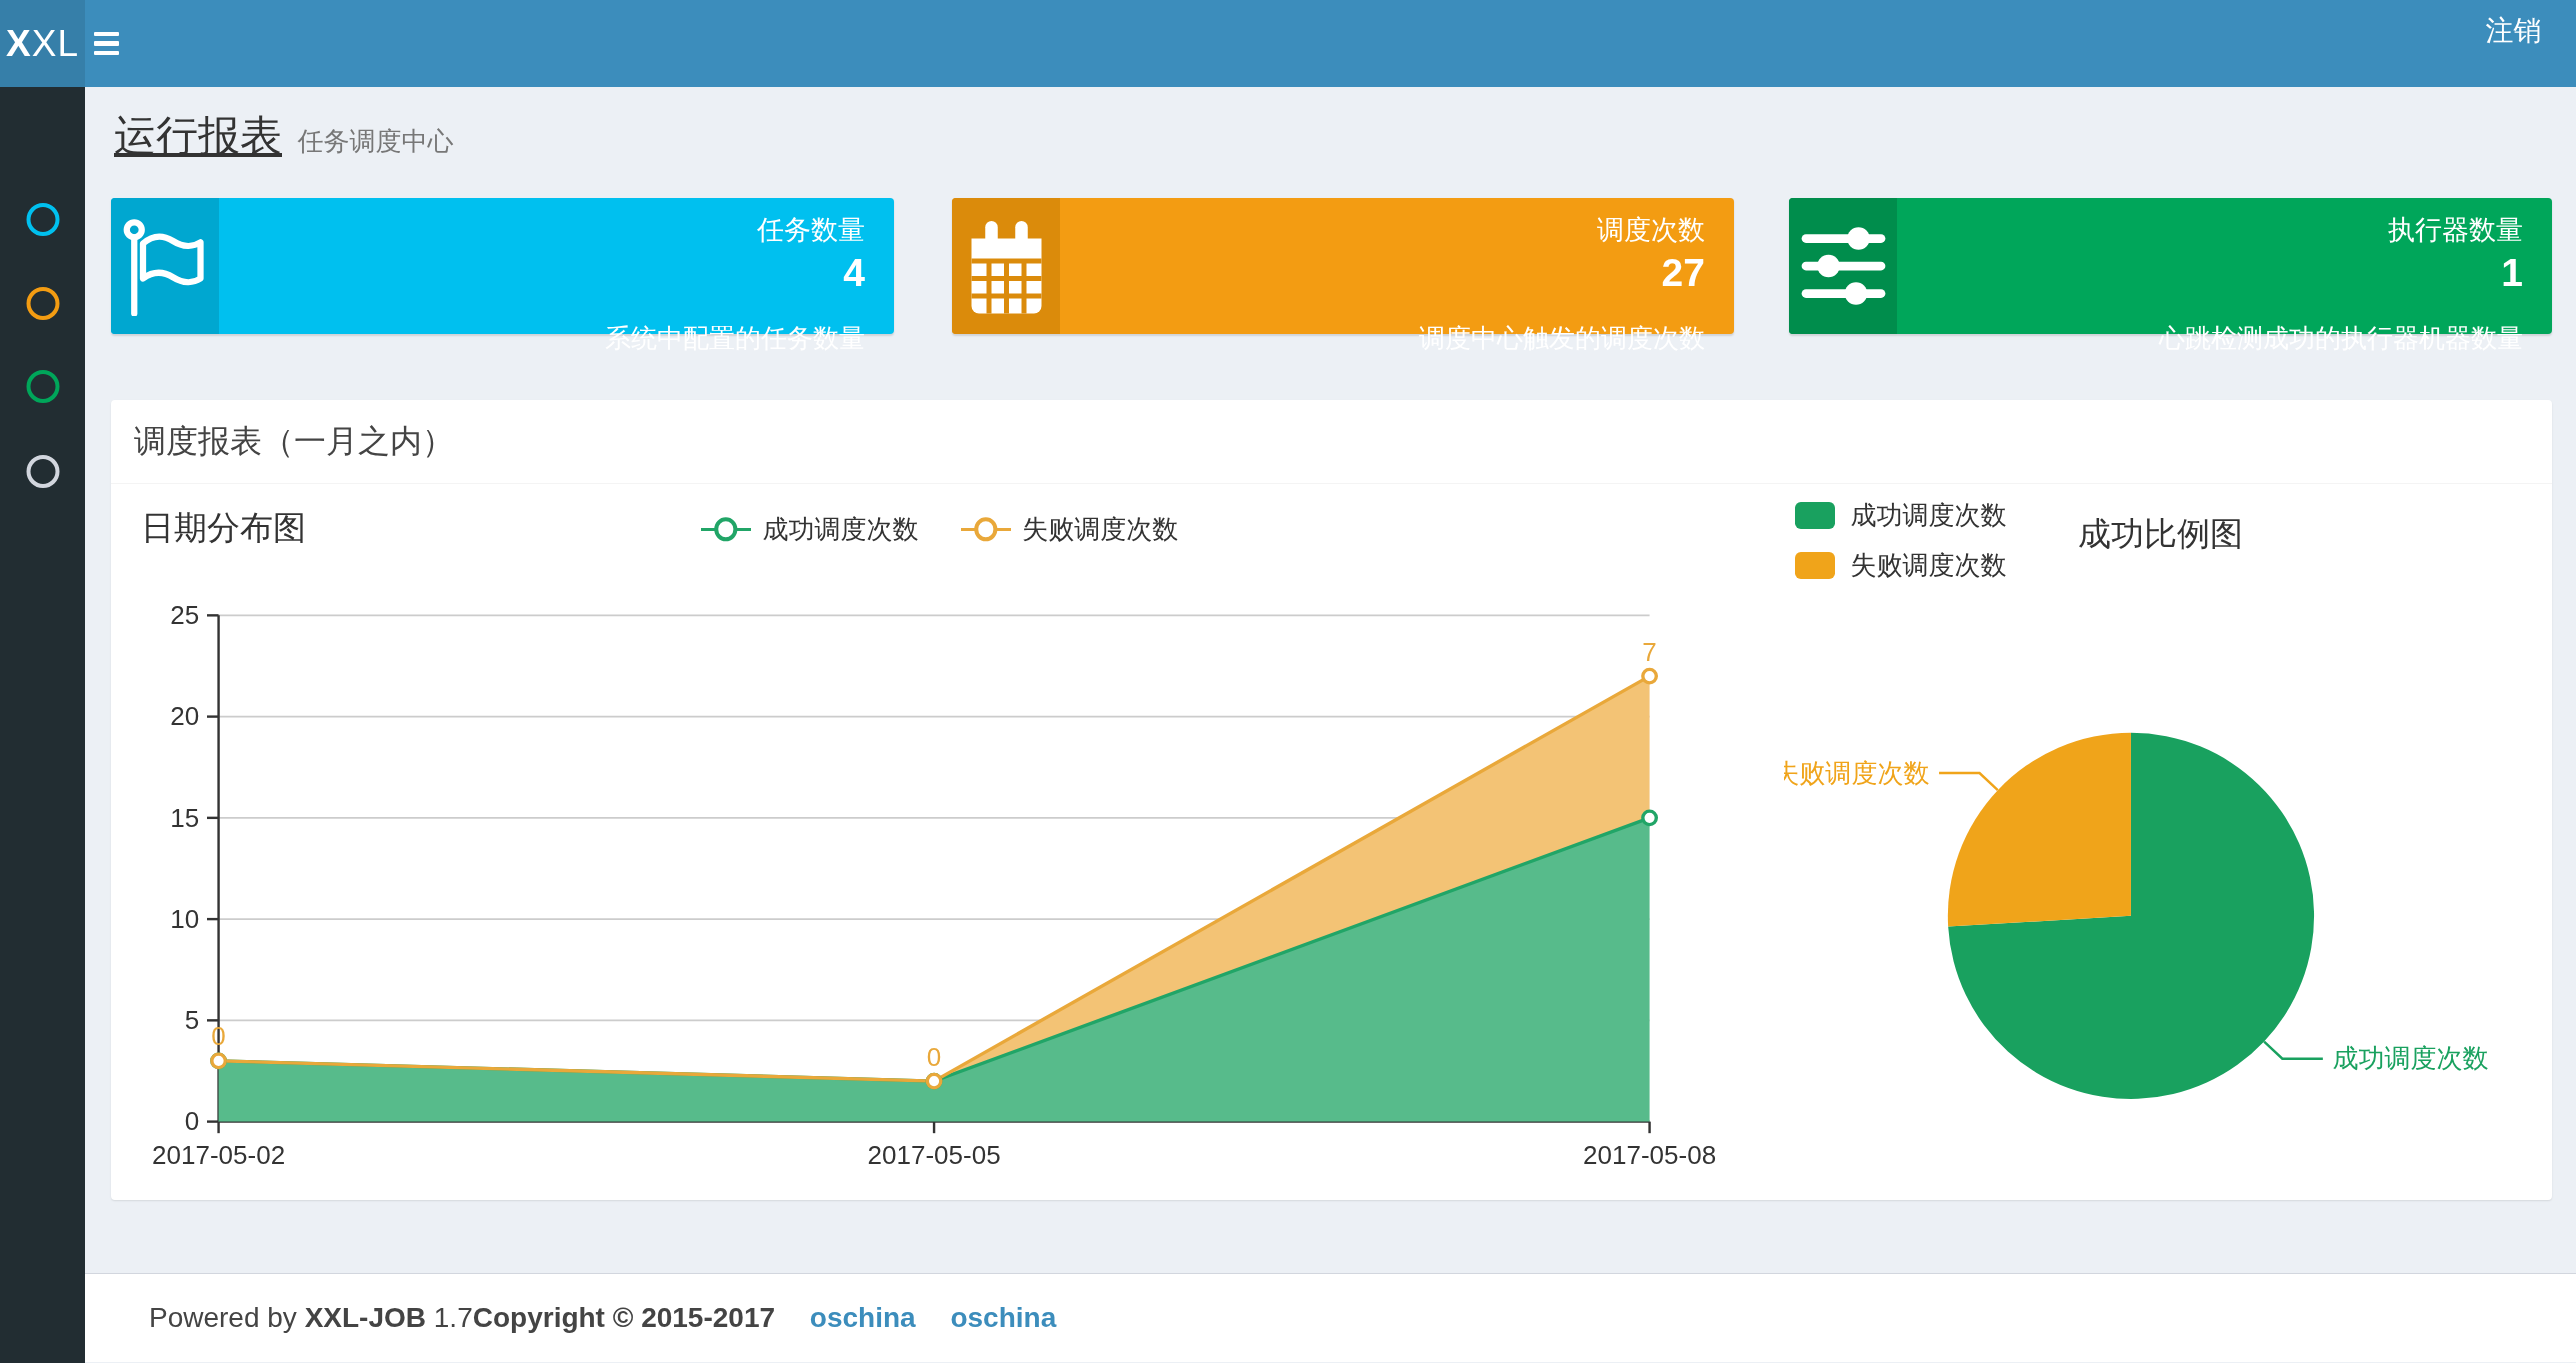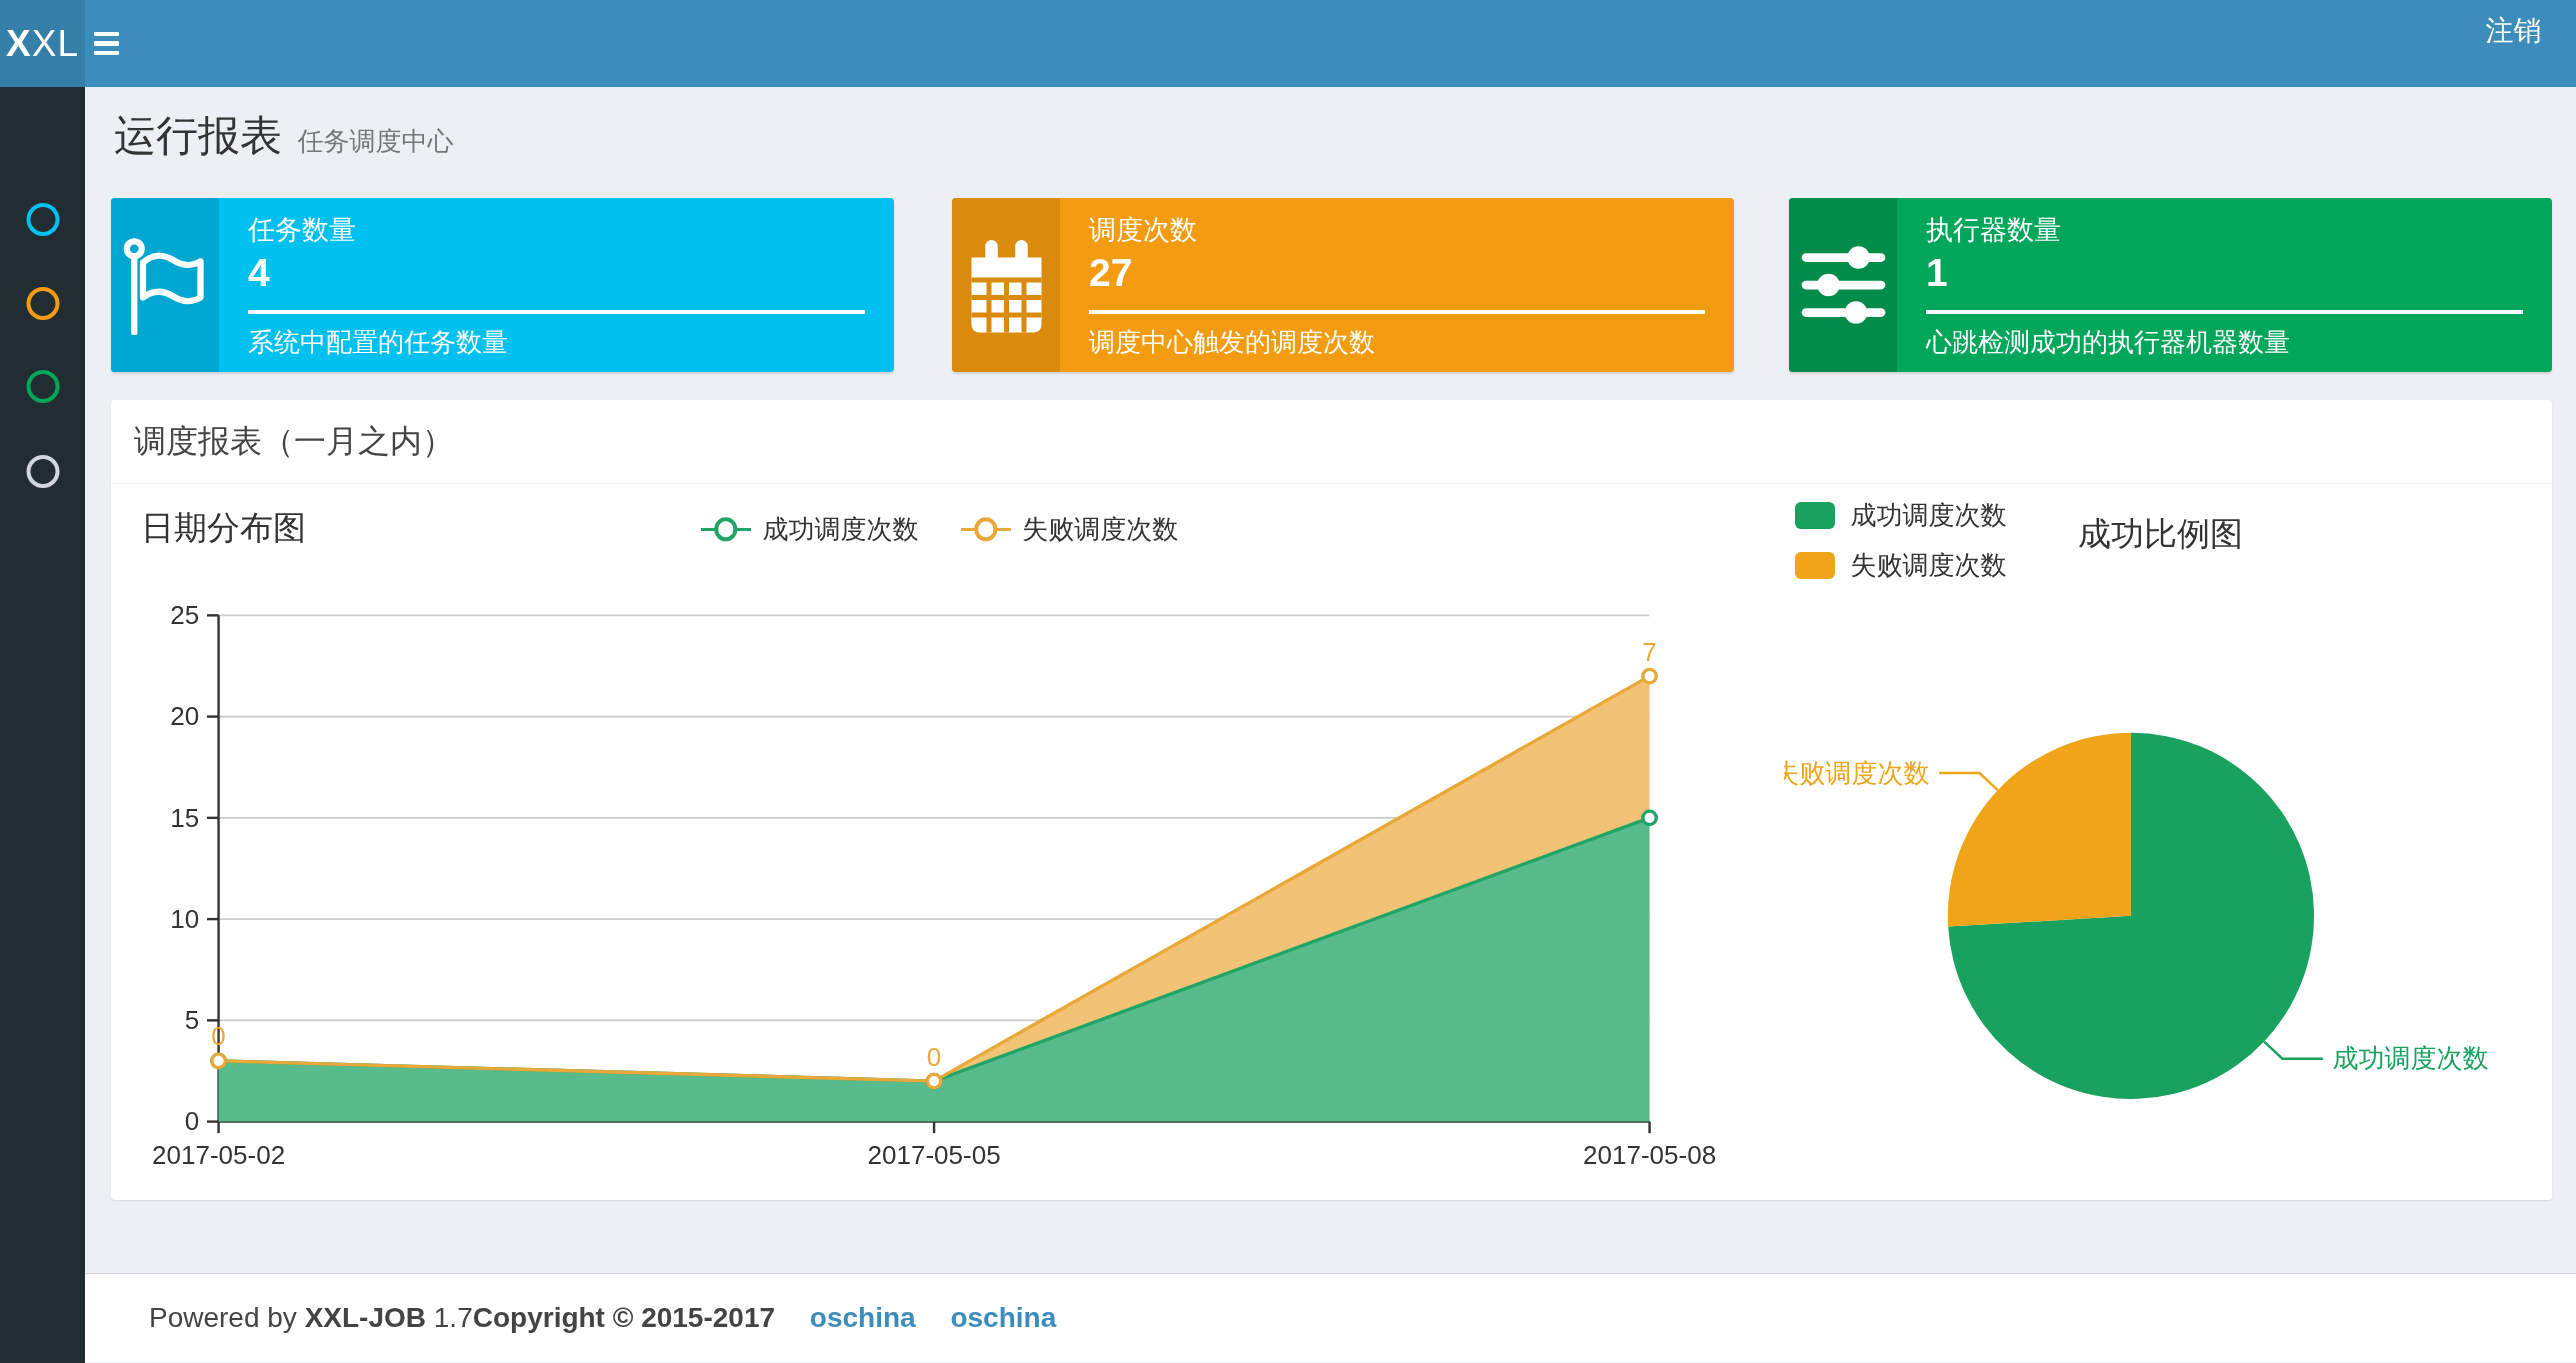--- a/index.html
+++ b/index.html
@@ -17,26 +17,26 @@
   .logout{position:absolute;right:25px;top:0;height:62px;display:flex;align-items:center;
         color:#fff;font-size:28px;cursor:pointer;padding:0 9.6px;}
 
   
   .sidebar{position:absolute;left:0;top:87px;width:85px;height:1276px;background:#222d32;}
   .side-item{position:absolute;left:50%;transform:translateX(-50%);width:35px;height:35px;cursor:pointer;}
   .side-item .ring{width:25px;height:25px;border-radius:50%;border:4.8px solid var(--c);margin:0 auto;}
 
   
   .page-header{position:absolute;left:114px;top:108px;display:flex;align-items:baseline;}
-  .page-title{font-size:42px;color:#333;font-weight:500;}
+  .page-title{font-size:42px;color:#333;font-weight:500;text-decoration:underline;}
   .page-subtitle{font-size:26px;color:#777;margin-left:15.4px;font-weight:400;}
 
   
-  .card{position:absolute;top:198px;height:174px;border-radius:3.9px;display:flex;color:#fff;
-        box-shadow:0 1.9px 1.9px rgba(0,0,0,.12);}
+  .card{position:absolute;top:198px;height:136px;border-radius:3.9px;display:flex;color:#fff;
+        box-shadow:0 1.9px 1.9px rgba(0,0,0,.12);text-align:right;}
   .card-icon{width:108px;border-radius:3.9px 0 0 3.9px;display:flex;align-items:center;justify-content:center;}
   .card-body{flex:1;padding:15.4px 29px 0 29px;display:flex;flex-direction:column;}
   .card-title{font-size:27px;line-height:35px;}
   .card-value{font-size:39px;line-height:46px;font-weight:700;margin-top:1.9px;}
   .card-line{height:3.9px;background:#fff;margin:13.5px 0 11.6px 0;}
   .card-desc{font-size:26px;}
 
   
   .panel{position:absolute;left:111px;top:400px;width:2441px;height:800px;background:#fff;
         border-radius:3.9px;box-shadow:0 1px 1.9px rgba(0,0,0,.1);}

